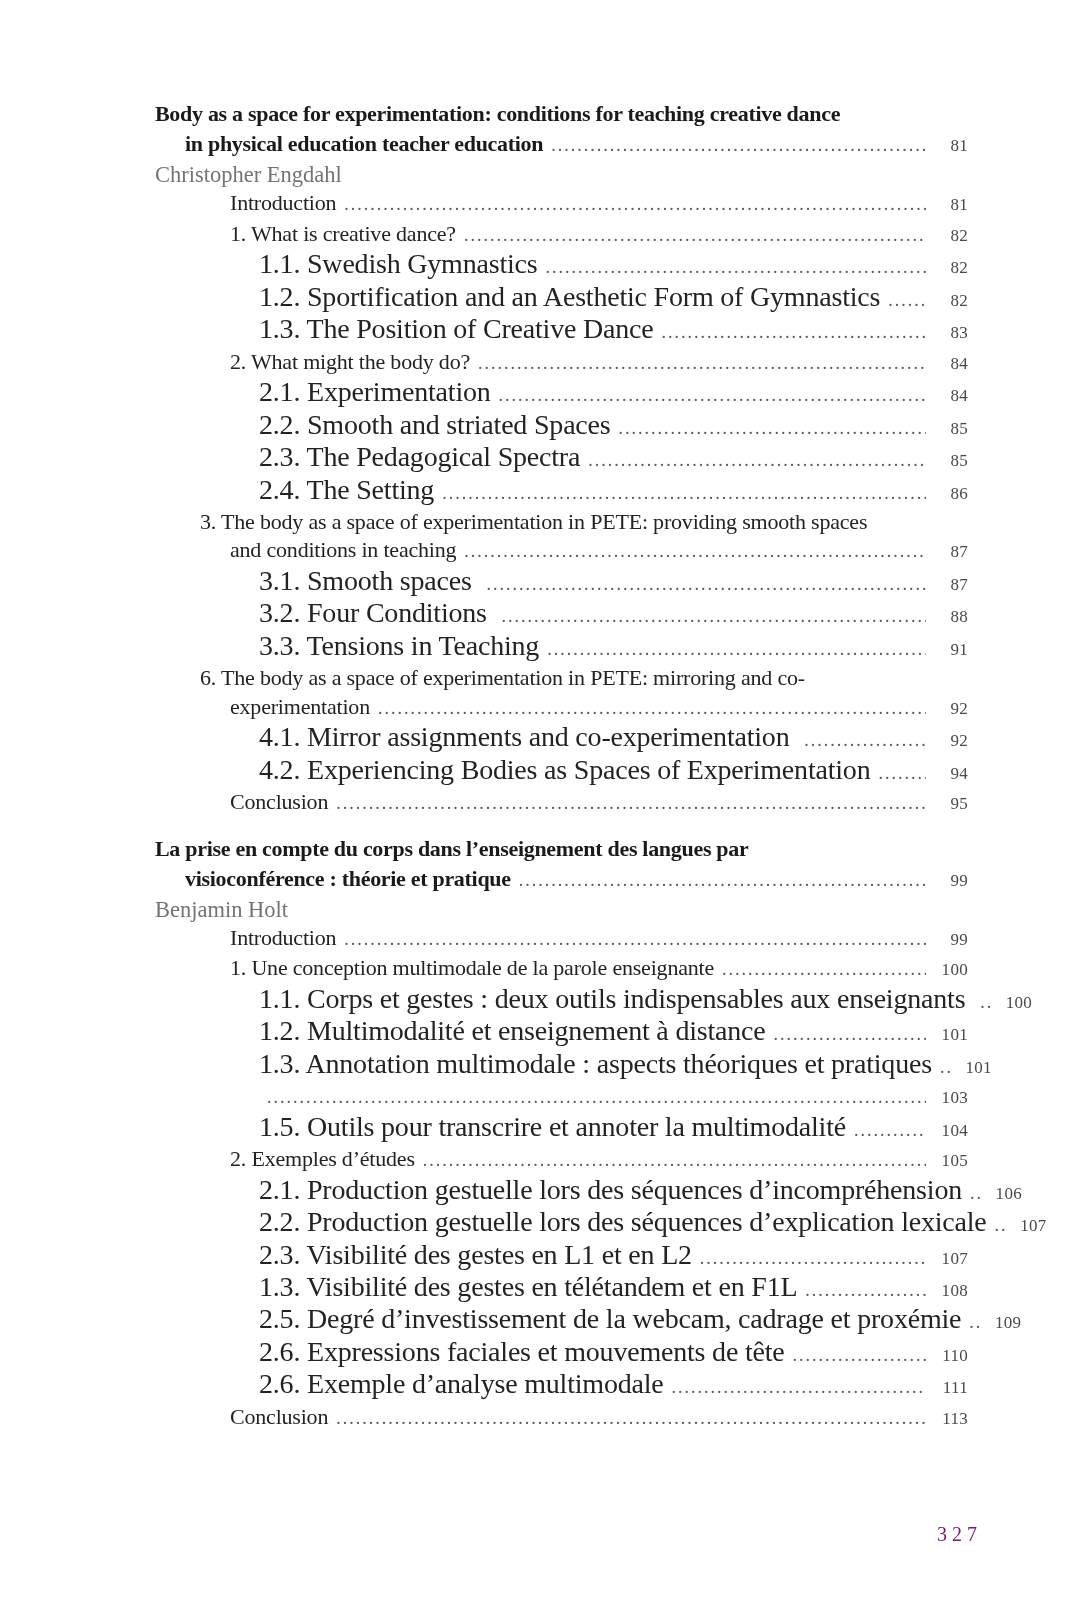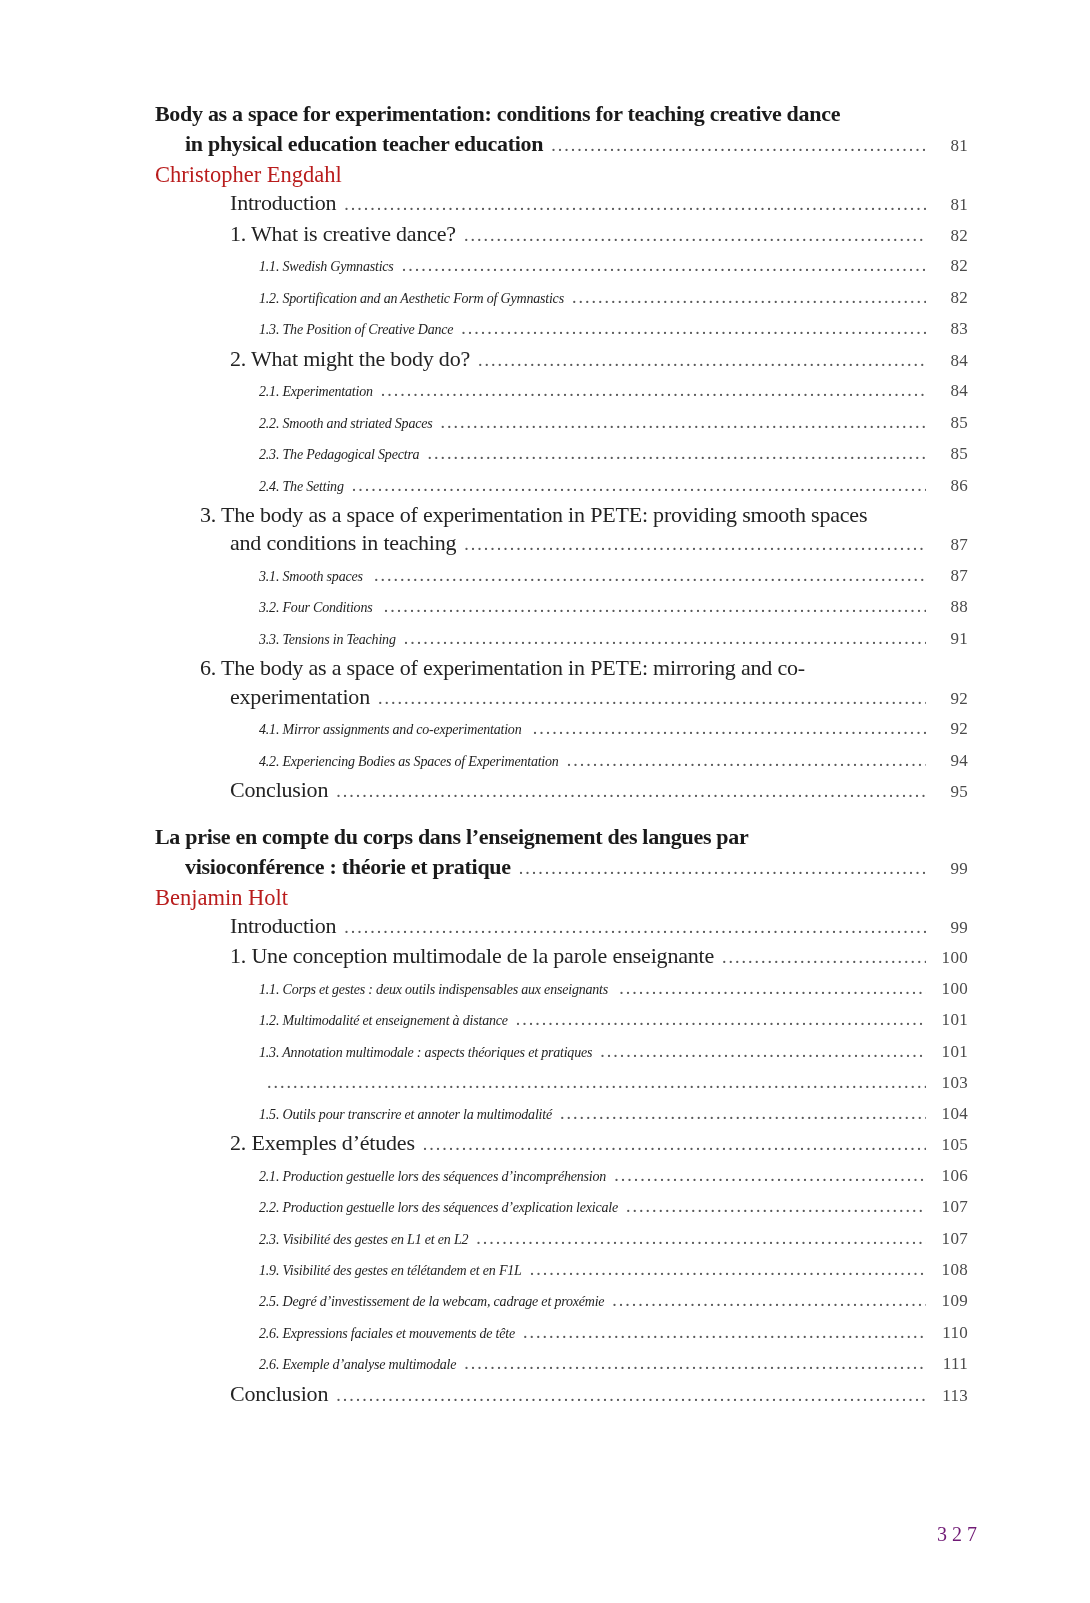--- a/index.html
+++ b/index.html
@@ -27,25 +27,25 @@
   .rowflex .label { white-space: pre; flex: 0 0 auto; }
 
   
   .title .labelline, .title .label {
     font-weight: bold;
     color: #1a1a1a;
     letter-spacing: -0.3px;
   }
   .title { line-height: 30px; }
 
-  .author { font-size: 22.5px; line-height: 28.45px; color: #b91c1c; font-family: Liberation Serif, serif; }
+  .author { font-size: 22.5px; line-height: 28.45px; color: #737373; font-family: Liberation Serif, serif; }
 
   .lvl1 { padding-left: 45px; }
   .lvl2 { padding-left: 74px; }
-  .lvl2 .labelline, .lvl2 .label { font-style: italic; font-size: 14px; }
+  .lvl2 .labelline, .lvl2 .label { font-size: 28px; }
 
   .leader {
     flex: 1 1 auto;
     overflow: hidden;
     white-space: nowrap;
     margin: 0 6px 0 8px;
     min-width: 10px;
   }
   .leader::after {
     content: "........................................................................................................................................................................................";
@@ -298,21 +298,21 @@
       </div>
       <div class="rowgroup lvl2">
         <div class="rowflex">
           <span class="label">2.3. Visibilité des gestes en L1 et en L2</span>
           <span class="leader"></span>
           <span class="pagenum">107</span>
         </div>
       </div>
       <div class="rowgroup lvl2">
         <div class="rowflex">
-          <span class="label">1.9. Visibilité des gestes en télétandem et en F1L</span>
+          <span class="label">1.3. Visibilité des gestes en télétandem et en F1L</span>
           <span class="leader"></span>
           <span class="pagenum">108</span>
         </div>
       </div>
       <div class="rowgroup lvl2">
         <div class="rowflex">
           <span class="label">2.5. Degré d’investissement de la webcam, cadrage et proxémie</span>
           <span class="leader"></span>
           <span class="pagenum">109</span>
         </div>

